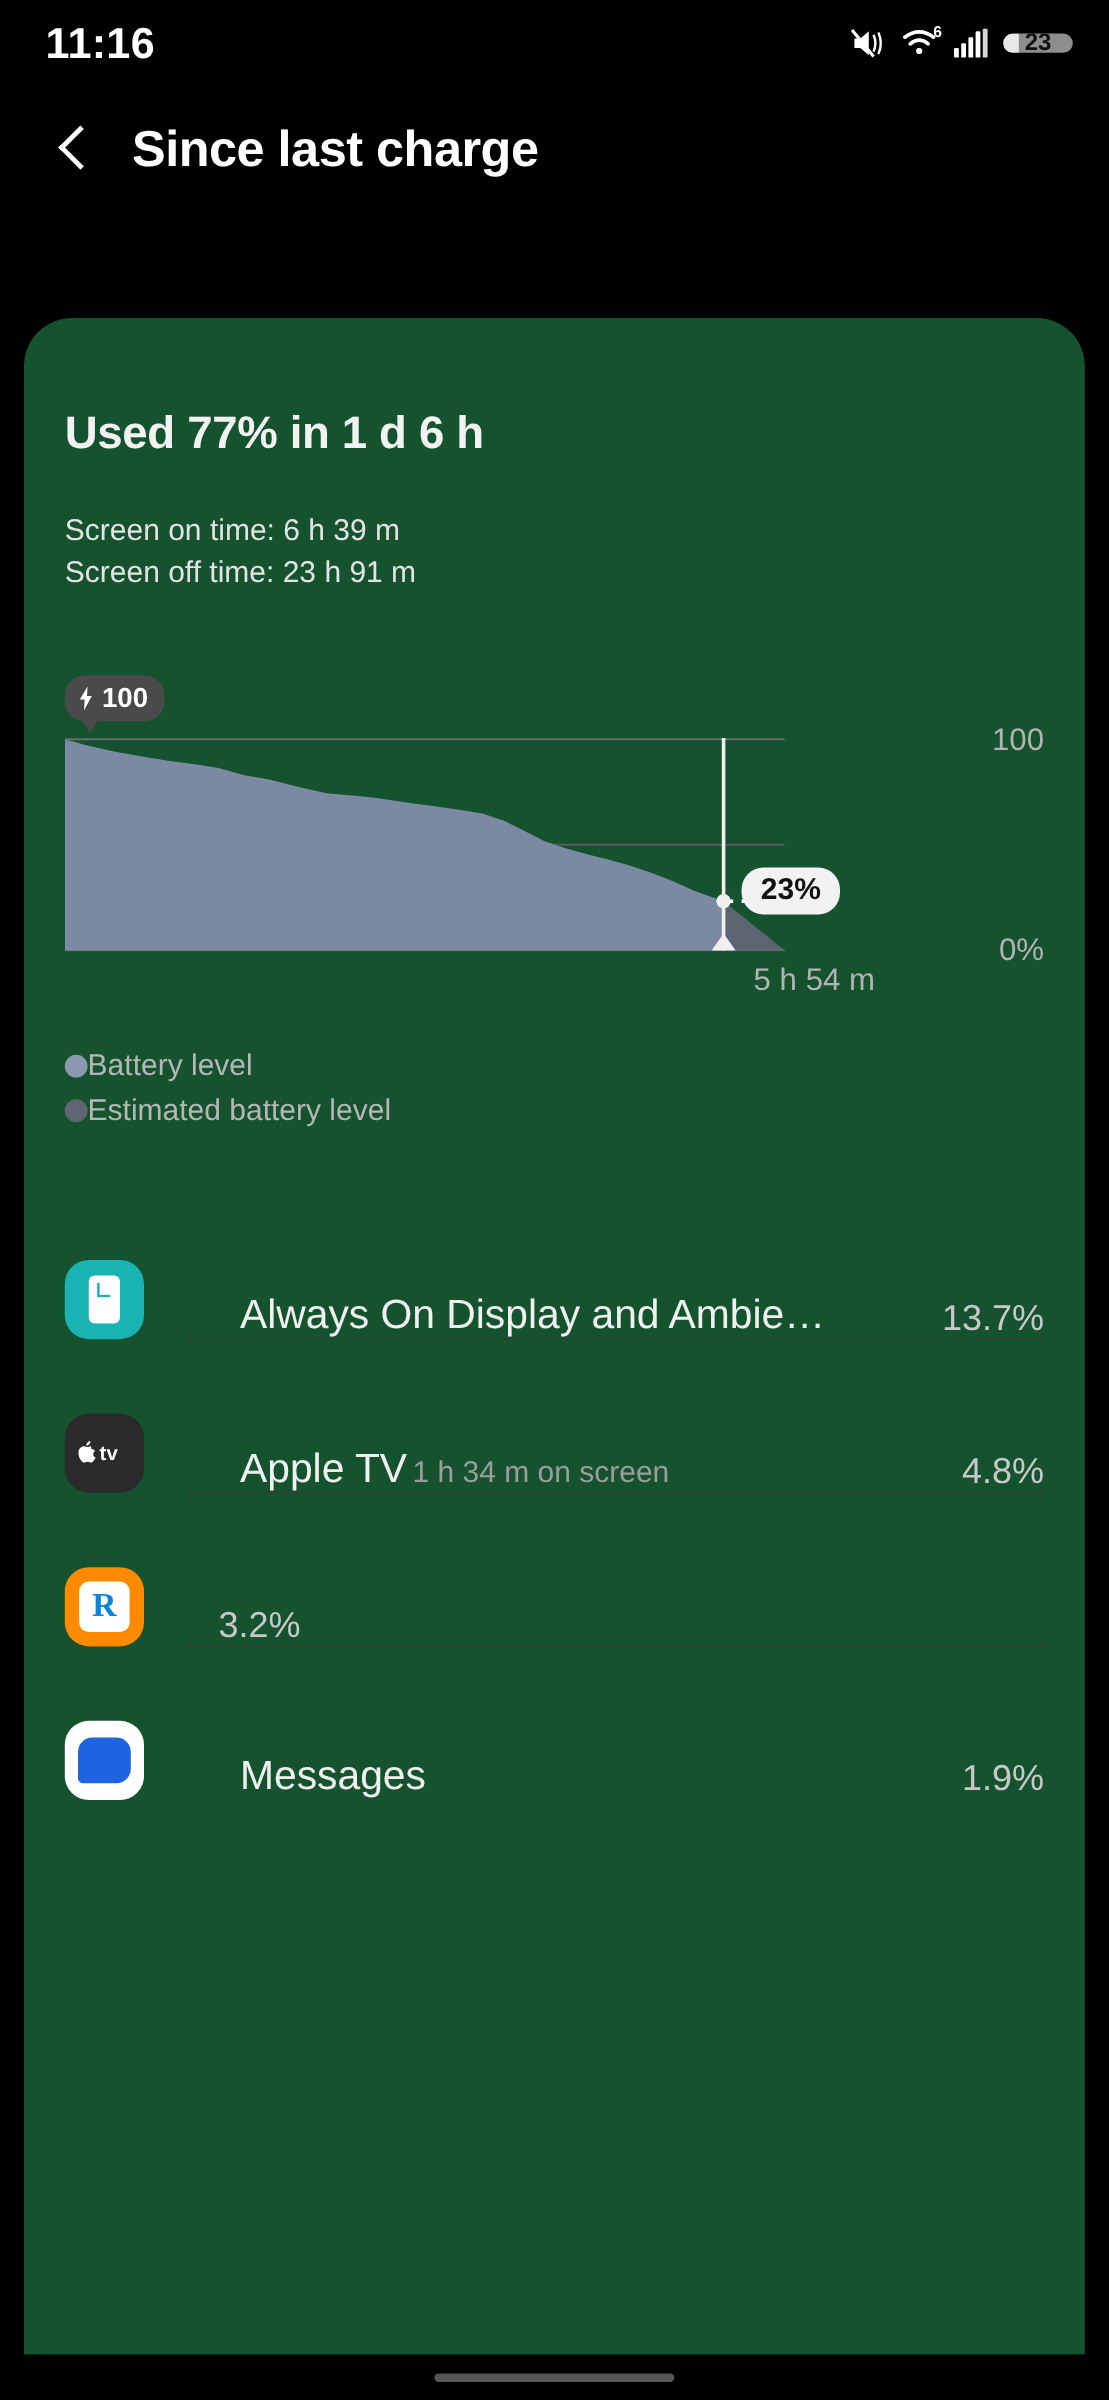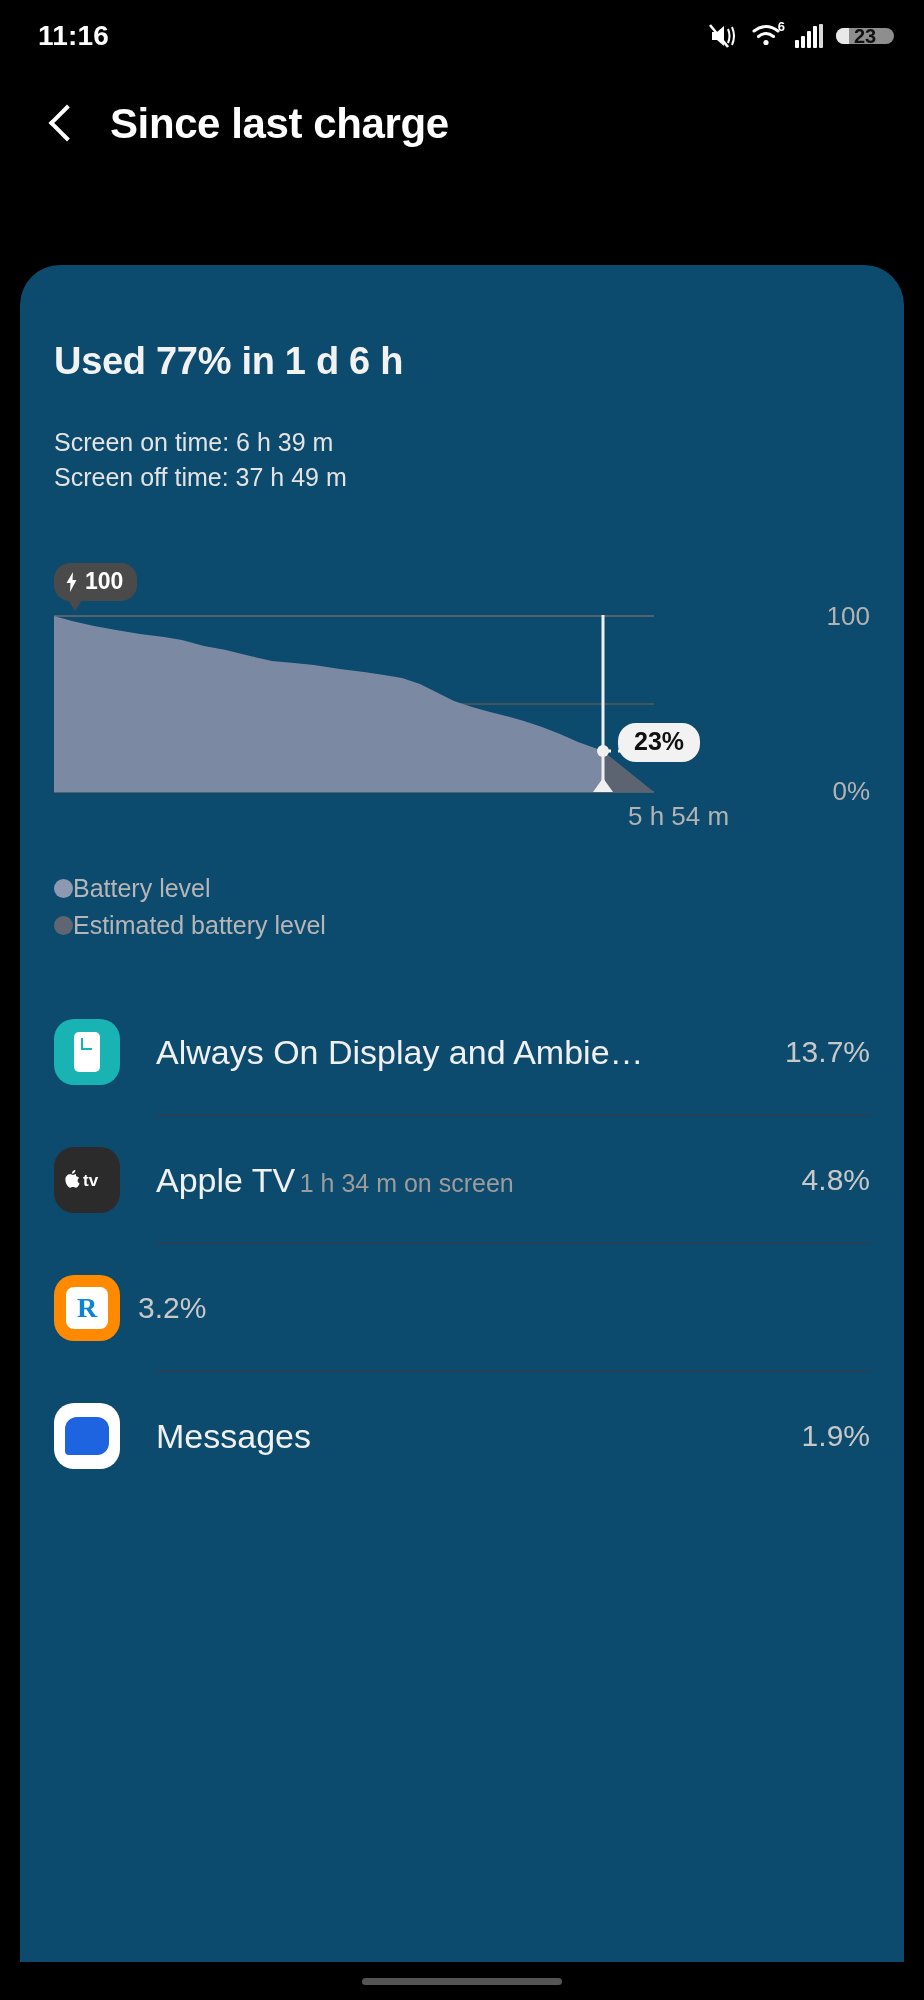--- a/index.html
+++ b/index.html
@@ -10,21 +10,21 @@
     overflow: hidden;
   }
   .phone { position: relative; width: 924px; height: 2000px; background: #000; }
 
   
   .statusbar {
     position: absolute; top: 0; left: 0; right: 0; height: 72px;
     display: flex; align-items: center; justify-content: space-between;
     padding: 0 30px 0 38px;
   }
-  .clock { color: #fff; font-size: 28px; font-weight: bold; letter-spacing: .2px; }
+  .clock { color: #fff; font-size: 36px; font-weight: bold; letter-spacing: .2px; }
   .status-icons { display: flex; align-items: center; gap: 13px; }
   .icon-mute { width: 30px; height: 26px; position: relative; }
   .icon-wifi { width: 30px; height: 26px; position: relative; }
   .wifi-sup { position:absolute; right:-3px; top:-4px; font-size:13px; color:#fff; font-weight:bold;}
   .icon-signal { display: flex; align-items: flex-end; gap: 2px; height: 24px; }
   .icon-signal i { display: block; width: 4px; background: #fff; border-radius: 1px; }
   .icon-signal i:nth-child(1){height:8px}
   .icon-signal i:nth-child(2){height:12px}
   .icon-signal i:nth-child(3){height:17px}
   .icon-signal i:nth-child(4){height:22px}
@@ -46,21 +46,21 @@
   .back-chevron::before {
     content: ""; position: absolute; left: 8px; top: 10px;
     width: 22px; height: 22px; border-left: 4px solid #fff; border-bottom: 4px solid #fff;
     transform: rotate(45deg);
   }
   .page-title { color: #fff; font-size: 42px; font-weight: bold; letter-spacing: -.4px; }
 
   
   .card {
     position: absolute; top: 265px; left: 20px; right: 20px; bottom: 0;
-    background: #0c4a6e; border-radius: 40px 40px 0 0; padding: 0 34px;
+    background: #14532d; border-radius: 40px 40px 0 0; padding: 0 34px;
     overflow: hidden;
   }
   .summary-title { color: #f2f2f2; font-size: 38px; font-weight: bold; margin-top: 75px; letter-spacing: -.3px;}
   .screen-times { margin-top: 42px; }
   .screen-times div { color: #e3e3e3; font-size: 25px; line-height: 35px; }
 
   
   .chart-wrap { position: relative; margin-top: 68px; height: 252px; }
   .badge-100 {
     position: absolute; left: 0; top: 0; background: #4a4a4a; color: #fff;
@@ -84,21 +84,21 @@
   .xlabel { position: absolute; left: 574px; top: 238px; color: #b3b3b3; font-size: 26px; }
 
   
   .legend { margin-top: 55px; }
   .legend-row { display: flex; align-items: center; height: 37px; }
   .legend-dot { width: 19px; height: 19px; border-radius: 50%; flex: none; }
   .legend-label { color: #b6b6b6; font-size: 25px; }
 
   
   .app-list { margin-top: 44px; }
-  .app-row { display: flex; align-items: center; height: 128px; position: relative; }
+  .app-row { display: flex; align-items: flex-end; height: 128px; position: relative; gap: 44px; }
   .app-icon { width: 66px; height: 66px; border-radius: 20px; flex: none; position: relative;
               display:flex; align-items:center; justify-content:center; overflow:hidden; }
   .app-text { flex: 1; margin-left: 36px; min-width: 0; }
   .app-name { color: #f0f0f0; font-size: 34px; white-space: nowrap; overflow: hidden; text-overflow: ellipsis; }
   .app-sub { color: #9c9c9c; font-size: 25px; margin-top: 7px; }
   .app-pct { color: #c8c8c8; font-size: 30px; margin-left: 18px; flex: none; }
   .divider { position: absolute; left: 102px; right: 0; bottom: 0; height: 1px; background: #3a3a3a; }
 
   
   .ic-aod { background: #19b3b3; }
@@ -165,21 +165,21 @@
     <div class="back-chevron"></div>
     <div class="page-title">Since last charge</div>
   </div>
 
   <div class="card">
 
     <div class="summary-title">Used 77% in 1 d 6 h</div>
 
     <div class="screen-times">
       <div>Screen on time: 6 h 39 m</div>
-      <div>Screen off time: 37 h 49 m</div>
+      <div>Screen off time: 23 h 91 m</div>
     </div>
 
     <div class="chart-wrap">
 
       <div class="badge-100">
         <svg class="bolt" viewBox="0 0 12 20">
           <path d="M7.5 0 L1 11 h4 L4.5 20 L11 8 H7 Z" fill="#fff"></path>
         </svg>
         <span>100</span>
       </div>

